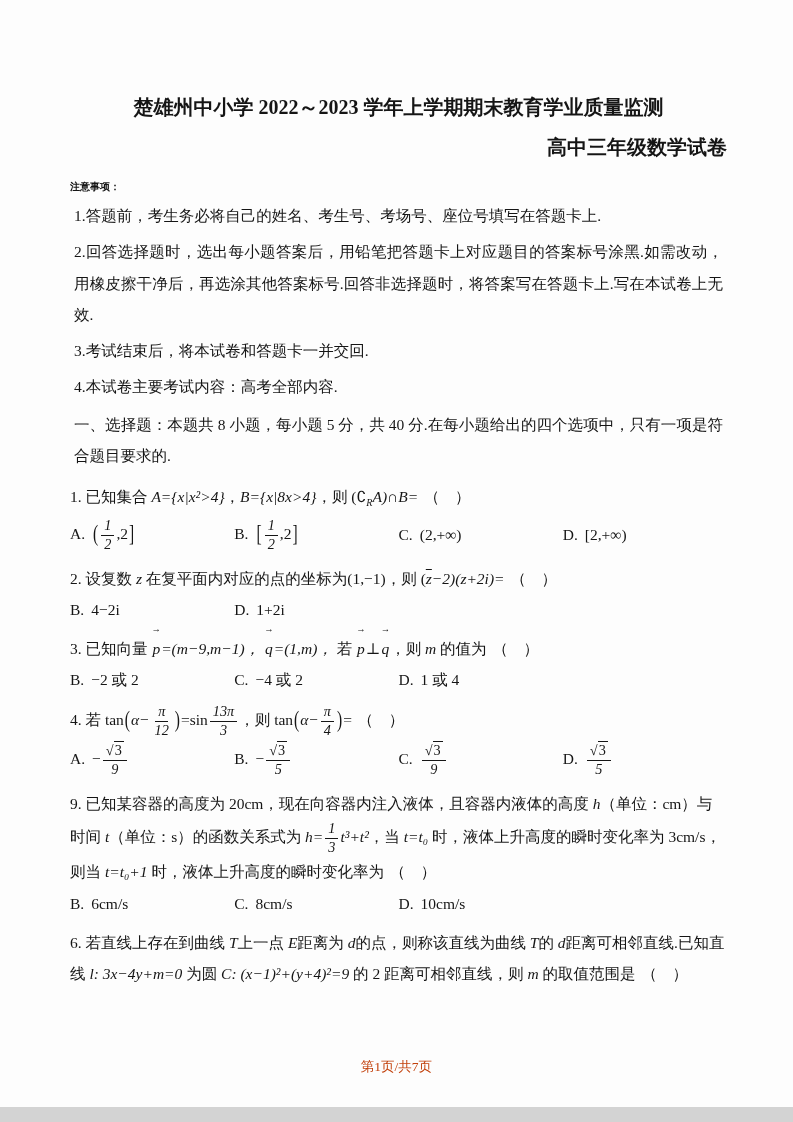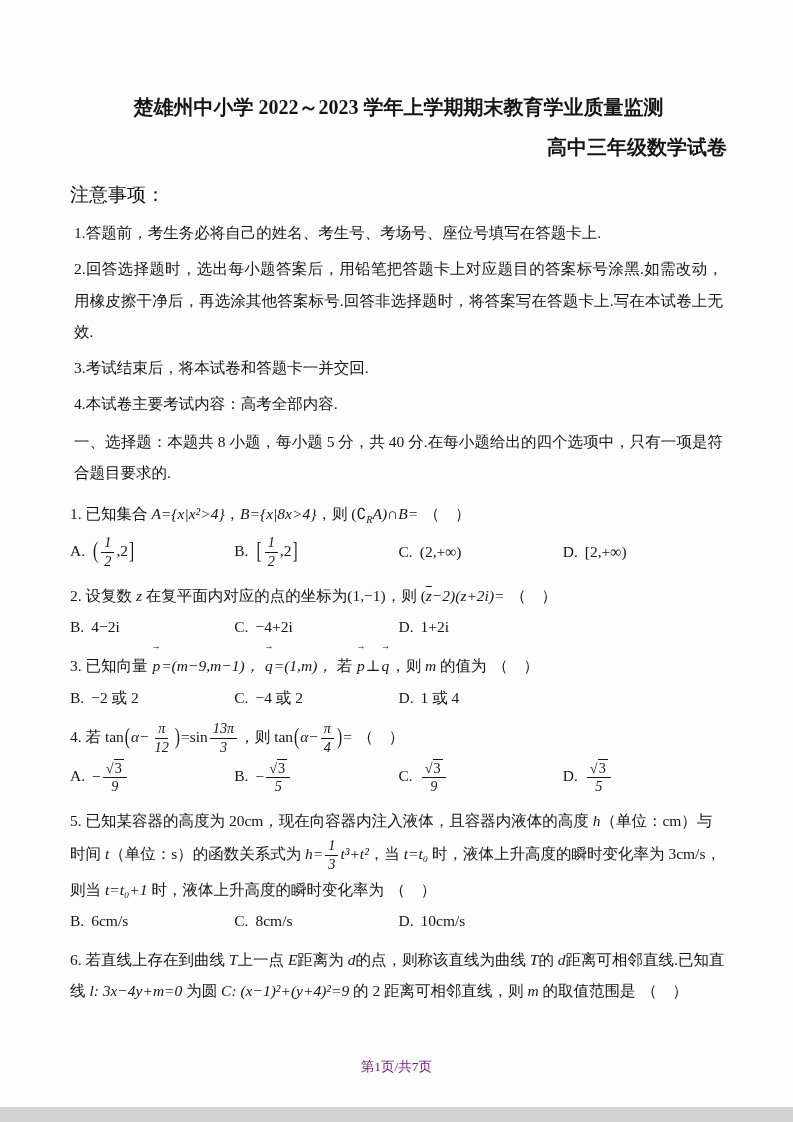--- a/index.html
+++ b/index.html
@@ -24,22 +24,22 @@
     text-align: center;
   }
   .subtitle {
     font-size: 20px;
     font-weight: 700;
     text-align: right;
     margin-top: 13px;
   }
   .notice { margin-top: 16px; }
   .notice-heading {
-    font-size: 19px;
-    font-weight: 400;
+    font-size: 10px;
+    font-weight: 700;
     line-height: 1.9;
   }
   .para {
     font-size: 15.5px;
     line-height: 2.05;
     text-align: justify;
     margin: 4px;
   }
   .section-heading { margin-top: 6px; }
   .question { margin-top: 9px; }
@@ -94,21 +94,21 @@
     line-height: 1;
   }
   .bar { text-decoration: overline; font-style: italic; }
   sub { font-size: 0.65em; }
   .footer {
     position: absolute;
     left: 0; right: 0;
     bottom: 46px;
     text-align: center;
     font-size: 13.5px;
-    color: #701a75;
+    color: #c2410c;
   }
   .page-edge {
     position: absolute;
     left: 0; right: 0;
     bottom: 0;
     height: 15px;
     background: #d3d3d3;
   }
 </style>
 </head>
@@ -161,21 +161,20 @@
   <div class="question">
     <p class="stem">
       <span class="cn">2. 设复数</span>
       <span class="mi">z</span>
       <span class="cn">在复平面内对应的点的坐标为</span><span class="rm">(1,−1)</span><span class="cn">，则</span>
       <span class="nowrap"><span class="rm">(</span><span class="bar">z</span><span class="mi">−2)(z+2i)=</span></span>
       <span class="blank">（　）</span>
     </p>
     <div class="options">
       <span class="opt"><span class="olabel">B.</span><span class="rm">4−2i</span></span>
-      <span class="opt"><span class="olabel">C.</span><span class="rm">−4+2i</span></span>
       <span class="opt"><span class="olabel">D.</span><span class="rm">1+2i</span></span>
     </div>
   </div>
 
   <div class="question">
     <p class="stem">
       <span class="cn">3. 已知向量</span>
       <span class="vec"><span class="arr">→</span><span class="mi">p</span></span><span class="mi">=(m−9,m−1)，</span>
       <span class="vec"><span class="arr">→</span><span class="mi">q</span></span><span class="mi">=(1,m)，</span>
       <span class="cn">若</span>
@@ -230,21 +229,21 @@
         <span class="olabel">D.</span><span class="rm"></span><span class="frac">
             <span class="num"><span class="rsign">√</span><span class="rad">3</span></span>
             <span class="den">5</span>
           </span>
       </span>
     </div>
   </div>
 
   <div class="question">
     <p class="stem">
-      <span class="cn">5. 已知某容器的高度为 20cm，现在向容器内注入液体，且容器内液体的高度</span>
+      <span class="cn">9. 已知某容器的高度为 20cm，现在向容器内注入液体，且容器内液体的高度</span>
       <span class="mi">h</span><span class="cn">（单位：cm）与时间</span>
       <span class="mi">t</span><span class="cn">（单位：s）的函数关系式为</span>
       <span class="nowrap"><span class="mi">h=</span><span class="frac">
             <span class="num">1</span>
             <span class="den">3</span>
           </span><span class="mi">t³+t²</span></span><span class="cn">，当</span>
       <span class="mi nowrap">t=t₀</span>
       <span class="cn">时，液体上升高度的瞬时变化率为 3cm/s，则当</span>
       <span class="mi nowrap">t=t₀+1</span>
       <span class="cn">时，液体上升高度的瞬时变化率为</span>

